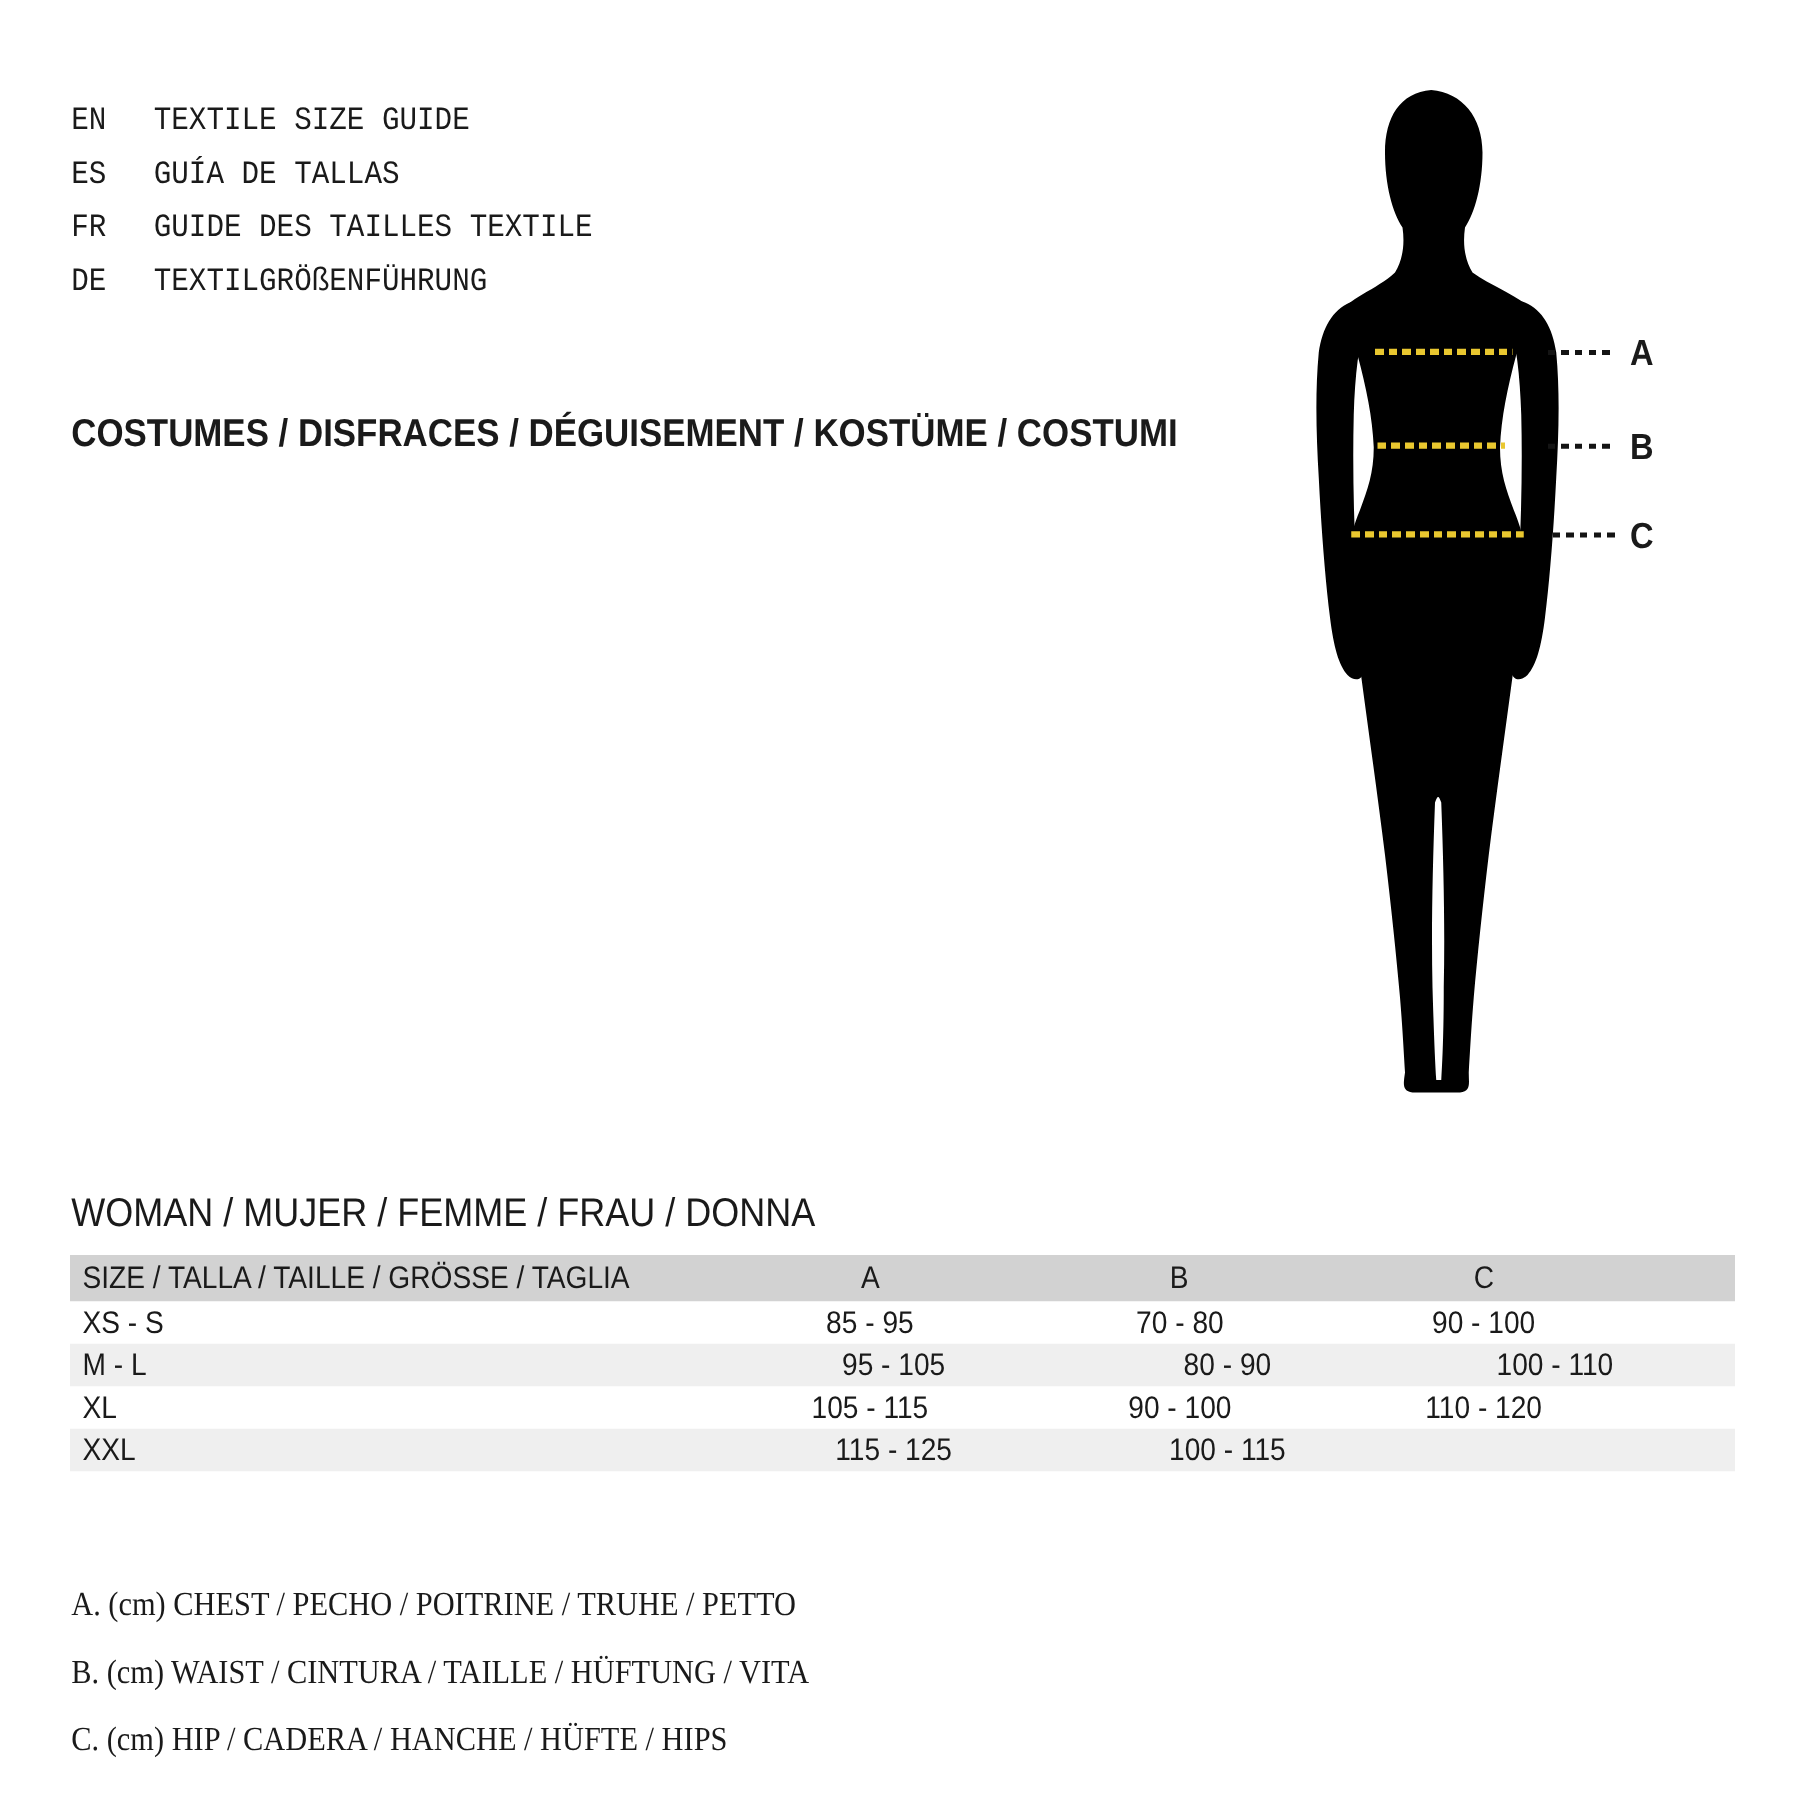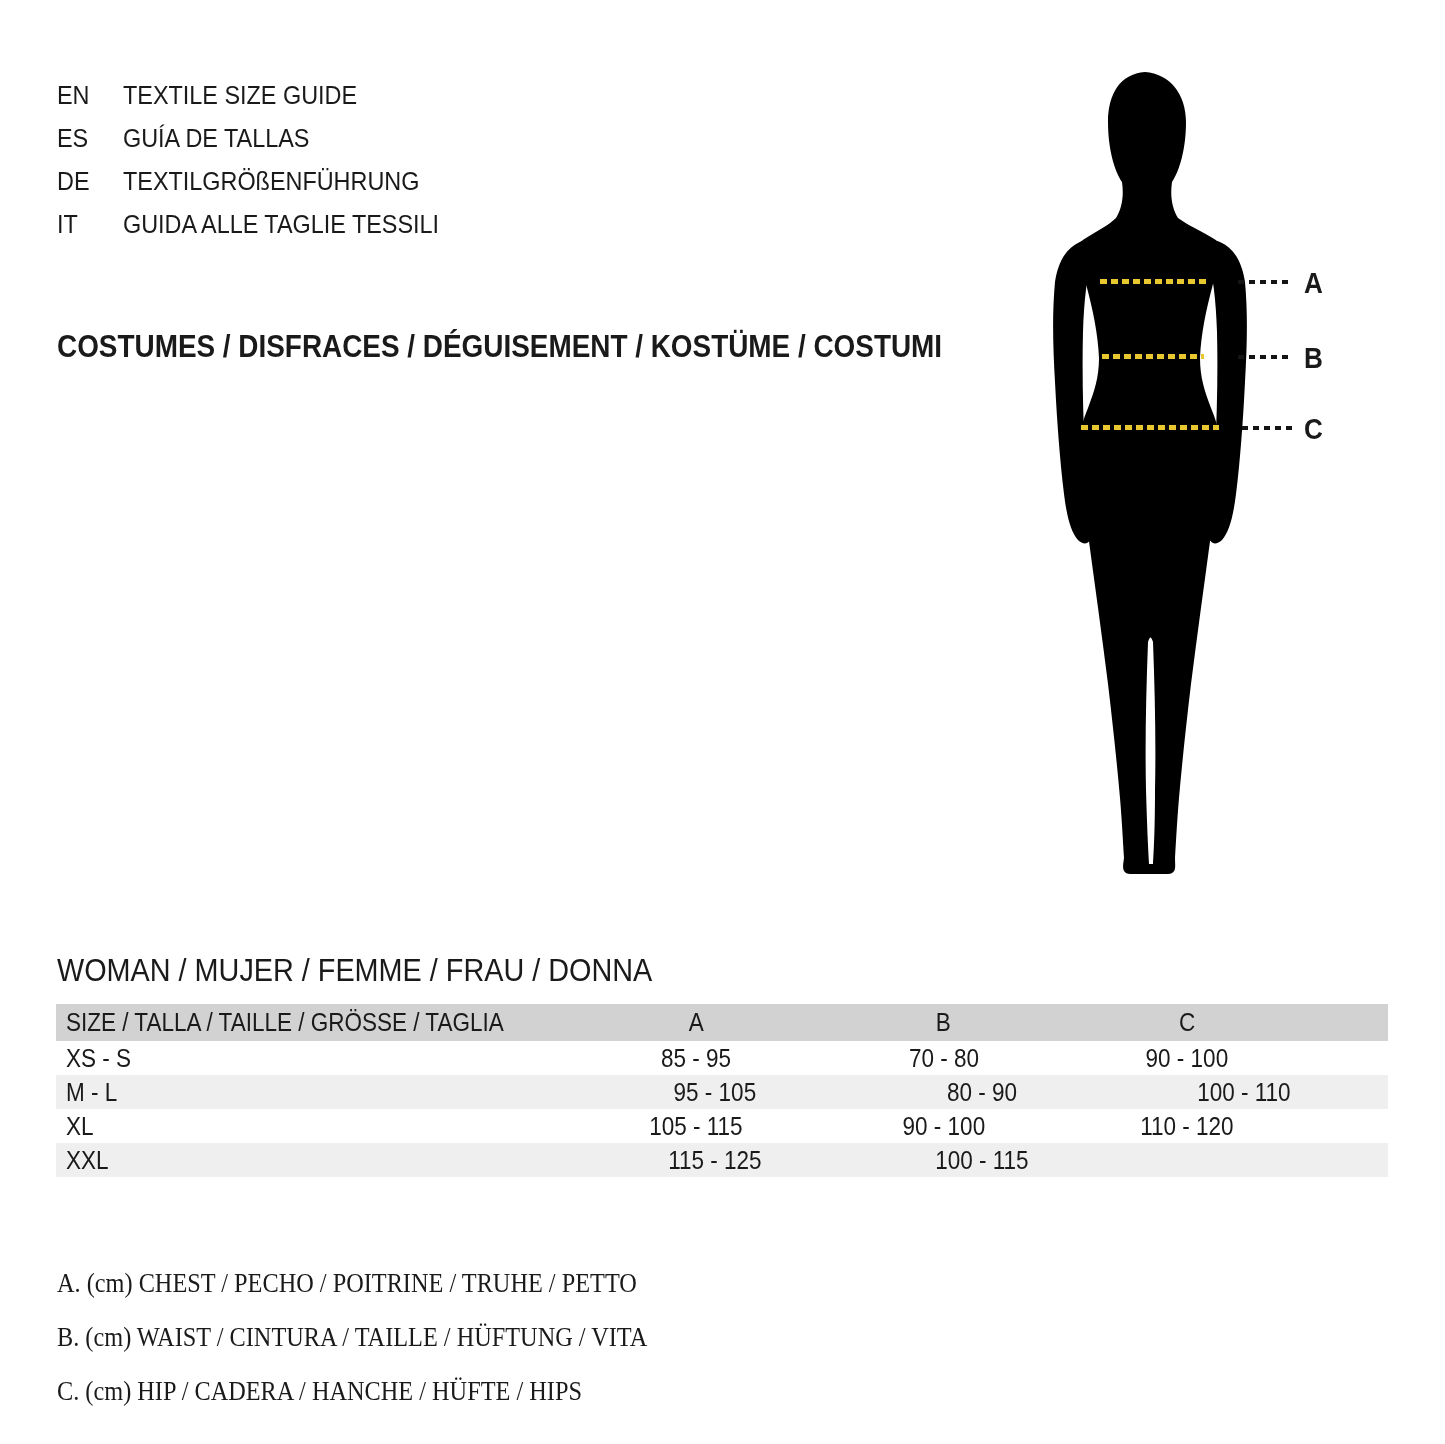--- a/index.html
+++ b/index.html
@@ -4,21 +4,21 @@
 <style>
   html,body { margin:0; padding:0; background:#ffffff; }
   .canvas {
     position:relative; width:1445px; height:1444px; background:#ffffff;
     font-family:"Liberation Sans", sans-serif; color:#1a1a1a; overflow:hidden;
   }
   .cx  { display:inline-block; transform:scaleX(0.9); transform-origin:0 50%; white-space:nowrap; }
   .cxc { display:inline-block; transform:scaleX(0.9); transform-origin:50% 50%; white-space:nowrap; }
 
   
-  .lang-block { position:absolute; left:57px; top:74px; }
+  .lang-block { position:absolute; left:57px; top:74px;font-family:Liberation Mono, monospace; }
   .lang-row { display:flex; align-items:center; height:43px; font-size:26px; }
   .lang-code { width:66px; flex:0 0 66px; }
 
   
   .costumes { position:absolute; left:57px; top:329px; font-size:31px; font-weight:700; }
 
   
   .figure-wrap { position:absolute; left:1050px; top:70px; width:200px; height:810px; }
 
   .dash-y { position:absolute; height:5px;
@@ -51,26 +51,26 @@
   <div class="lang-block">
     <div class="lang-row">
       <span class="lang-code"><span class="cx">EN</span></span>
       <span class="cx">TEXTILE SIZE GUIDE</span>
     </div>
     <div class="lang-row">
       <span class="lang-code"><span class="cx">ES</span></span>
       <span class="cx">GUÍA DE TALLAS</span>
     </div>
     <div class="lang-row">
+      <span class="lang-code"><span class="cx">FR</span></span>
+      <span class="cx">GUIDE DES TAILLES TEXTILE</span>
+    </div>
+    <div class="lang-row">
       <span class="lang-code"><span class="cx">DE</span></span>
       <span class="cx">TEXTILGRÖßENFÜHRUNG</span>
-    </div>
-    <div class="lang-row">
-      <span class="lang-code"><span class="cx">IT</span></span>
-      <span class="cx">GUIDA ALLE TAGLIE TESSILI</span>
     </div>
   </div>
 
   <div class="costumes">
     <span class="cx">COSTUMES / DISFRACES / DÉGUISEMENT / KOSTÜME / COSTUMI</span>
   </div>
 
   <div class="figure-wrap">
     <svg width="200" height="810" viewBox="0 0 200 810" xmlns="http://www.w3.org/2000/svg" aria-hidden="true">
       <path fill="#000000" d="M 95 2

